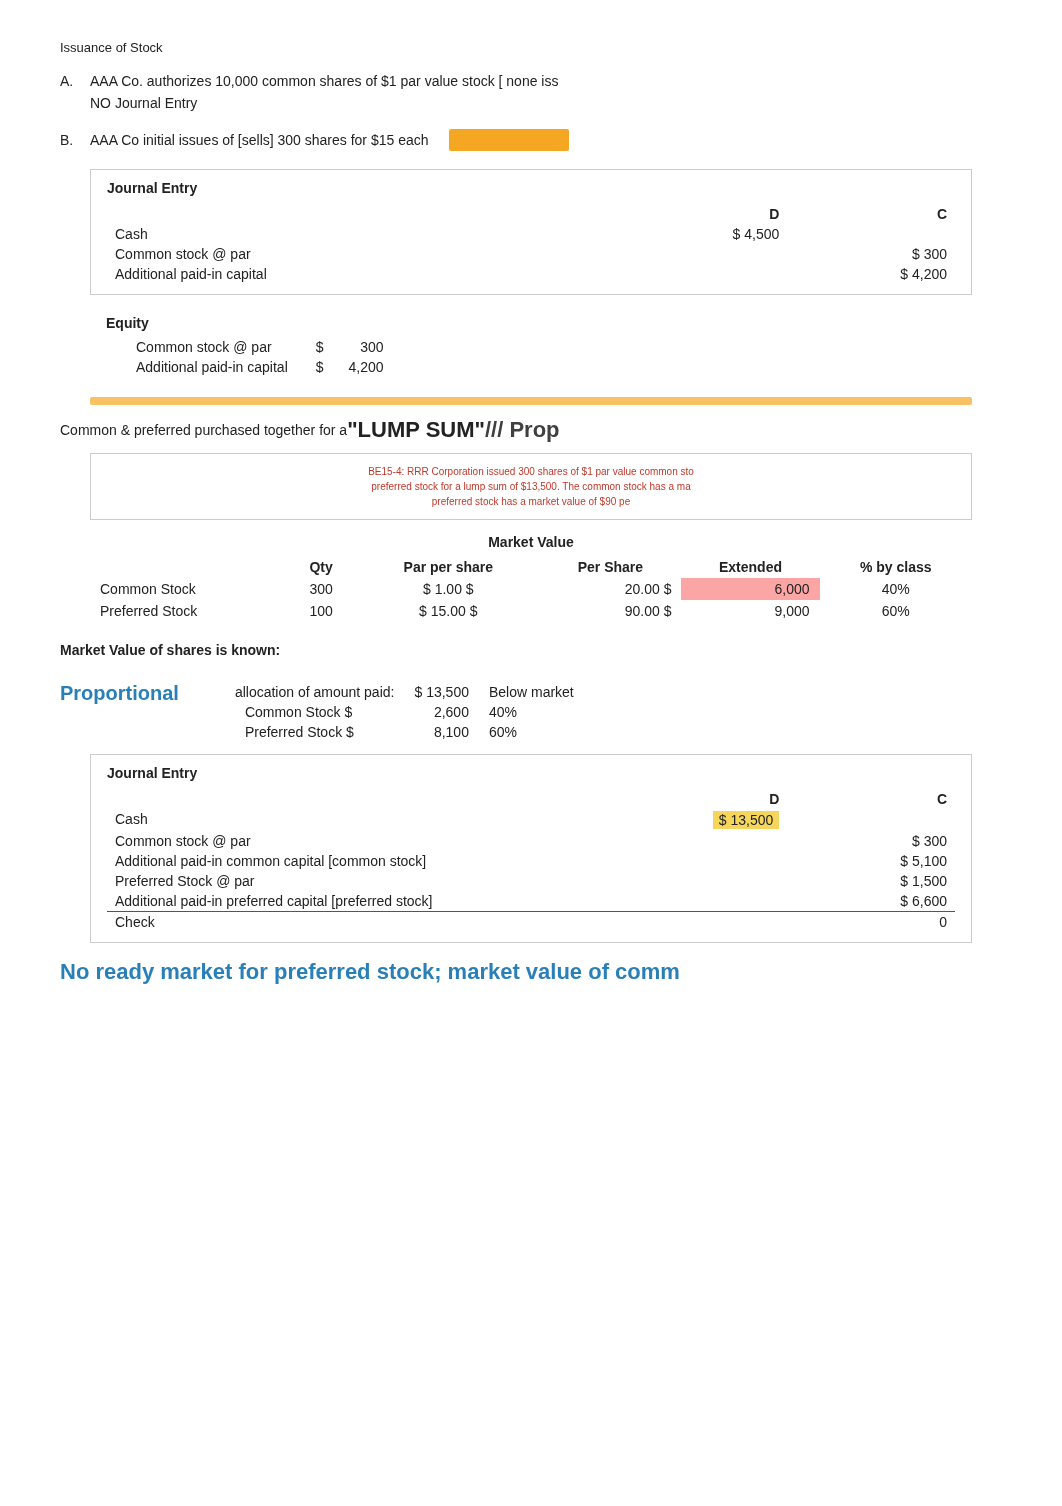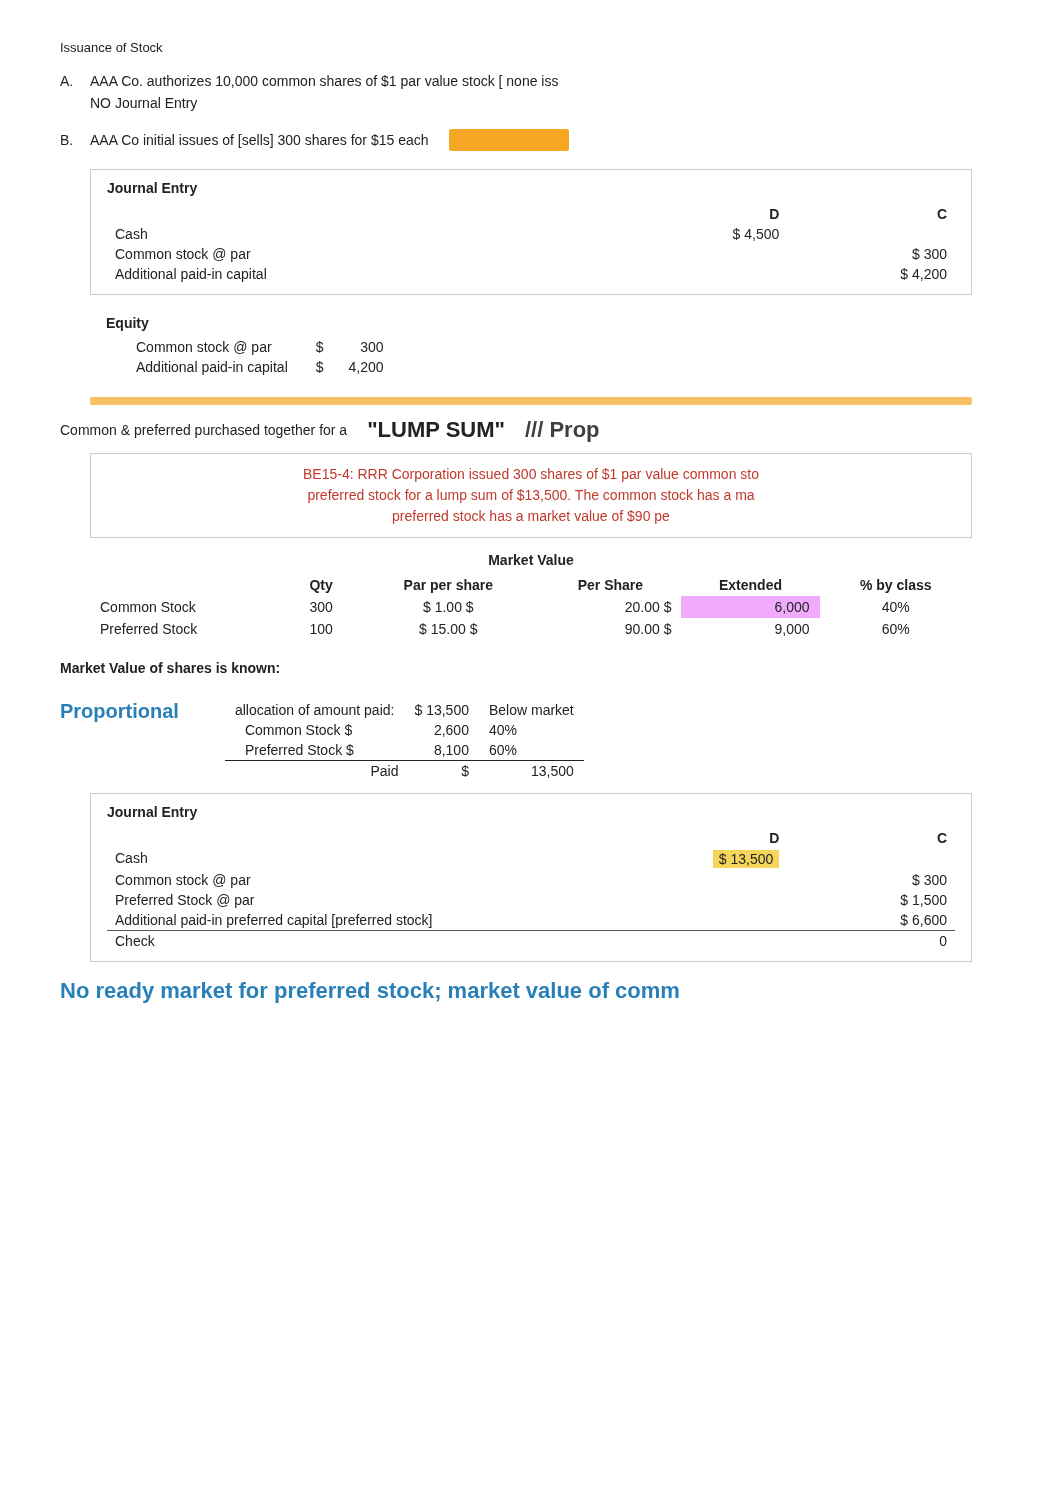--- a/index.html
+++ b/index.html
@@ -78,21 +78,20 @@
     }
     .equity-table td {
       padding: 2px 8px;
       font-size: 14px;
     }
 
     .lump-sum-section {
       margin: 8px 0 10px 0;
       display: flex;
       align-items: center;
-      gap: 20px;
     }
     .lump-sum-label {
       font-size: 14px;
     }
     .lump-sum-title {
       font-size: 22px;
       font-weight: bold;
       color: #222;
     }
     .prop-label {
@@ -100,21 +99,21 @@
       font-weight: bold;
       color: #404040;
     }
 
     .red-box {
       background: #fff;
       border: 1px solid #ccc;
       margin: 8px 30px;
       padding: 10px 20px;
       color: #c0392b;
-      font-size: 14px;
+      font-size: 10px;
       line-height: 1.5;
       text-align: center;
     }
 
     .market-value-table-wrap {
       margin: 14px 30px;
     }
     .mv-title {
       text-align: center;
       font-size: 14px;
@@ -125,21 +124,21 @@
       border-collapse: collapse;
       width: 100%;
     }
     .mv-table th, .mv-table td {
       padding: 3px 10px;
       font-size: 14px;
     }
     .mv-table th { font-weight: bold; }
     .mv-table td { }
     .mv-extended-highlight {
-      background: #f0abfc;
+      background: #fca5a5;
       text-align: right;
       padding: 3px 10px;
     }
     .text-right { text-align: right; }
     .text-center { text-align: center; }
 
     .market-known-section {
       margin: 20px 0 10px 0;
     }
     .proportional-label {
@@ -310,25 +309,20 @@
       <tr>
         <td style="padding-left:20px;">Common Stock $</td>
         <td class="text-right">2,600</td>
         <td>40%</td>
       </tr>
       <tr>
         <td style="padding-left:20px;">Preferred Stock $</td>
         <td class="text-right">8,100</td>
         <td>60%</td>
       </tr>
-      <tr class="row-paid" style="border-top:1px solid #222;">
-        <td style="text-align:right; padding-right:6px;">Paid</td>
-        <td class="text-right">$</td>
-        <td class="text-right">13,500</td>
-      </tr>
     </tbody>
       </table>
   </div>
 </div>
 
 <div class="journal-entry-box">
   <div class="journal-title">Journal Entry</div>
   <table class="je-table">
     <thead>
       <tr>
@@ -344,20 +338,25 @@
           <span class="yellow-highlight">$ 13,500</span>
         </td>
         <td class="col-c"></td>
       </tr>
       <tr>
         <td class="col-desc indent2">Common stock @ par</td>
         <td class="col-d"></td>
         <td class="col-c text-right">$ 300</td>
       </tr>
       <tr>
+        <td class="col-desc indent2">Additional paid-in common capital [common stock]</td>
+        <td class="col-d"></td>
+        <td class="col-c text-right">$ 5,100</td>
+      </tr>
+      <tr>
         <td class="col-desc indent2">Preferred Stock @ par</td>
         <td class="col-d"></td>
         <td class="col-c text-right">$ 1,500</td>
       </tr>
       <tr>
         <td class="col-desc indent2">Additional paid-in preferred capital [preferred stock]</td>
         <td class="col-d"></td>
         <td class="col-c text-right">$ 6,600</td>
       </tr>
       <tr class="check-row">

